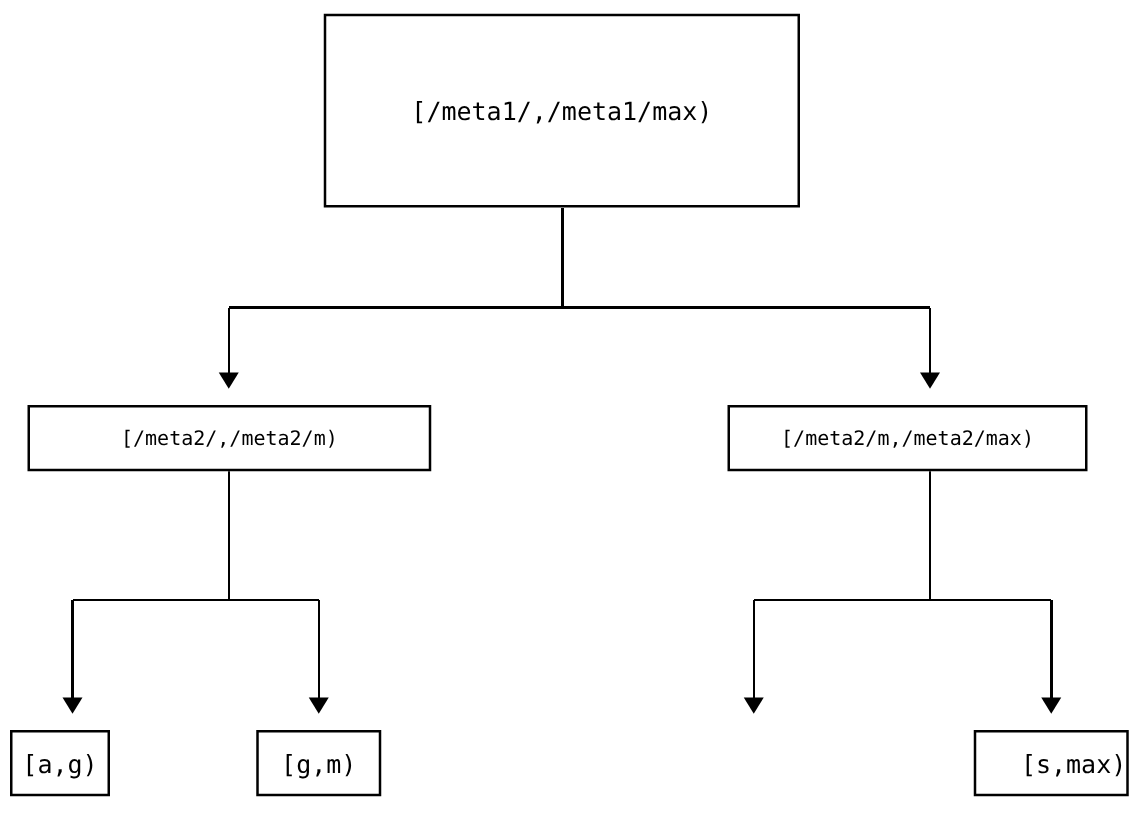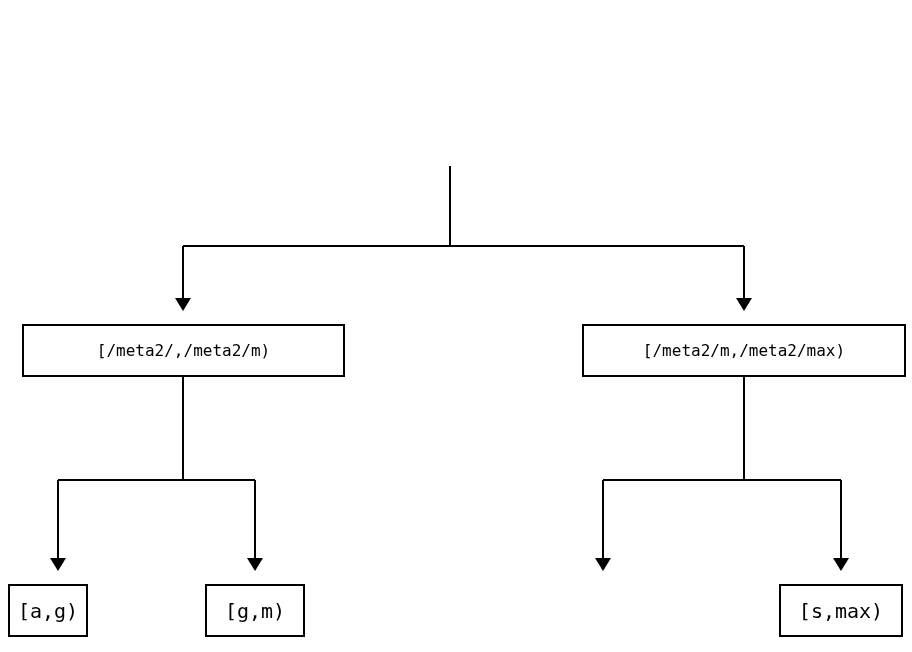--- a/index.html
+++ b/index.html
@@ -85,35 +85,38 @@
       <polygon points="175,298 191,298 183,311"></polygon>
       <polygon points="736,298 752,298 744,311"></polygon>
 
       <polygon points="50,558 66,558 58,571"></polygon>
       <polygon points="247,558 263,558 255,571"></polygon>
       <polygon points="595,558 611,558 603,571"></polygon>
       <polygon points="833,558 849,558 841,571"></polygon>
     </g>
   </svg>
 
+  <div class="node-box node-root" style="left:259px; top:11px; width:381px; height:155px;">
+    <span class="node-label">[/meta1/,/meta1/max)</span>
+  </div>
 
   <div class="node-box node-level2" style="left:22px; top:324px; width:323px; height:53px;">
     <span class="node-label">[/meta2/,/meta2/m)</span>
   </div>
 
-  <div class="node-box node-level2" style="left:582px; top:324px; width:324px; height:53px;">
+  <div class="node-box node-level2" style="left:582px; top:324px; width:288px; height:53px;">
     <span class="node-label">[/meta2/m,/meta2/max)</span>
   </div>
 
   <div class="node-box node-leaf" style="left:8px; top:584px; width:80px; height:53px;">
     <span class="node-label">[a,g)</span>
   </div>
 
   <div class="node-box node-leaf" style="left:205px; top:584px; width:100px; height:53px;">
     <span class="node-label">[g,m)</span>
   </div>
 
 
-  <div class="node-box node-leaf" style="left:779px; top:584px; width:124px; height:53px;">
+  <div class="node-box node-leaf" style="left:779px; top:584px; width:124px; height:53px;justify-content:flex-end;">
     <span class="node-label">[s,max)</span>
   </div>
 
 </div>
 
 </body></html>

